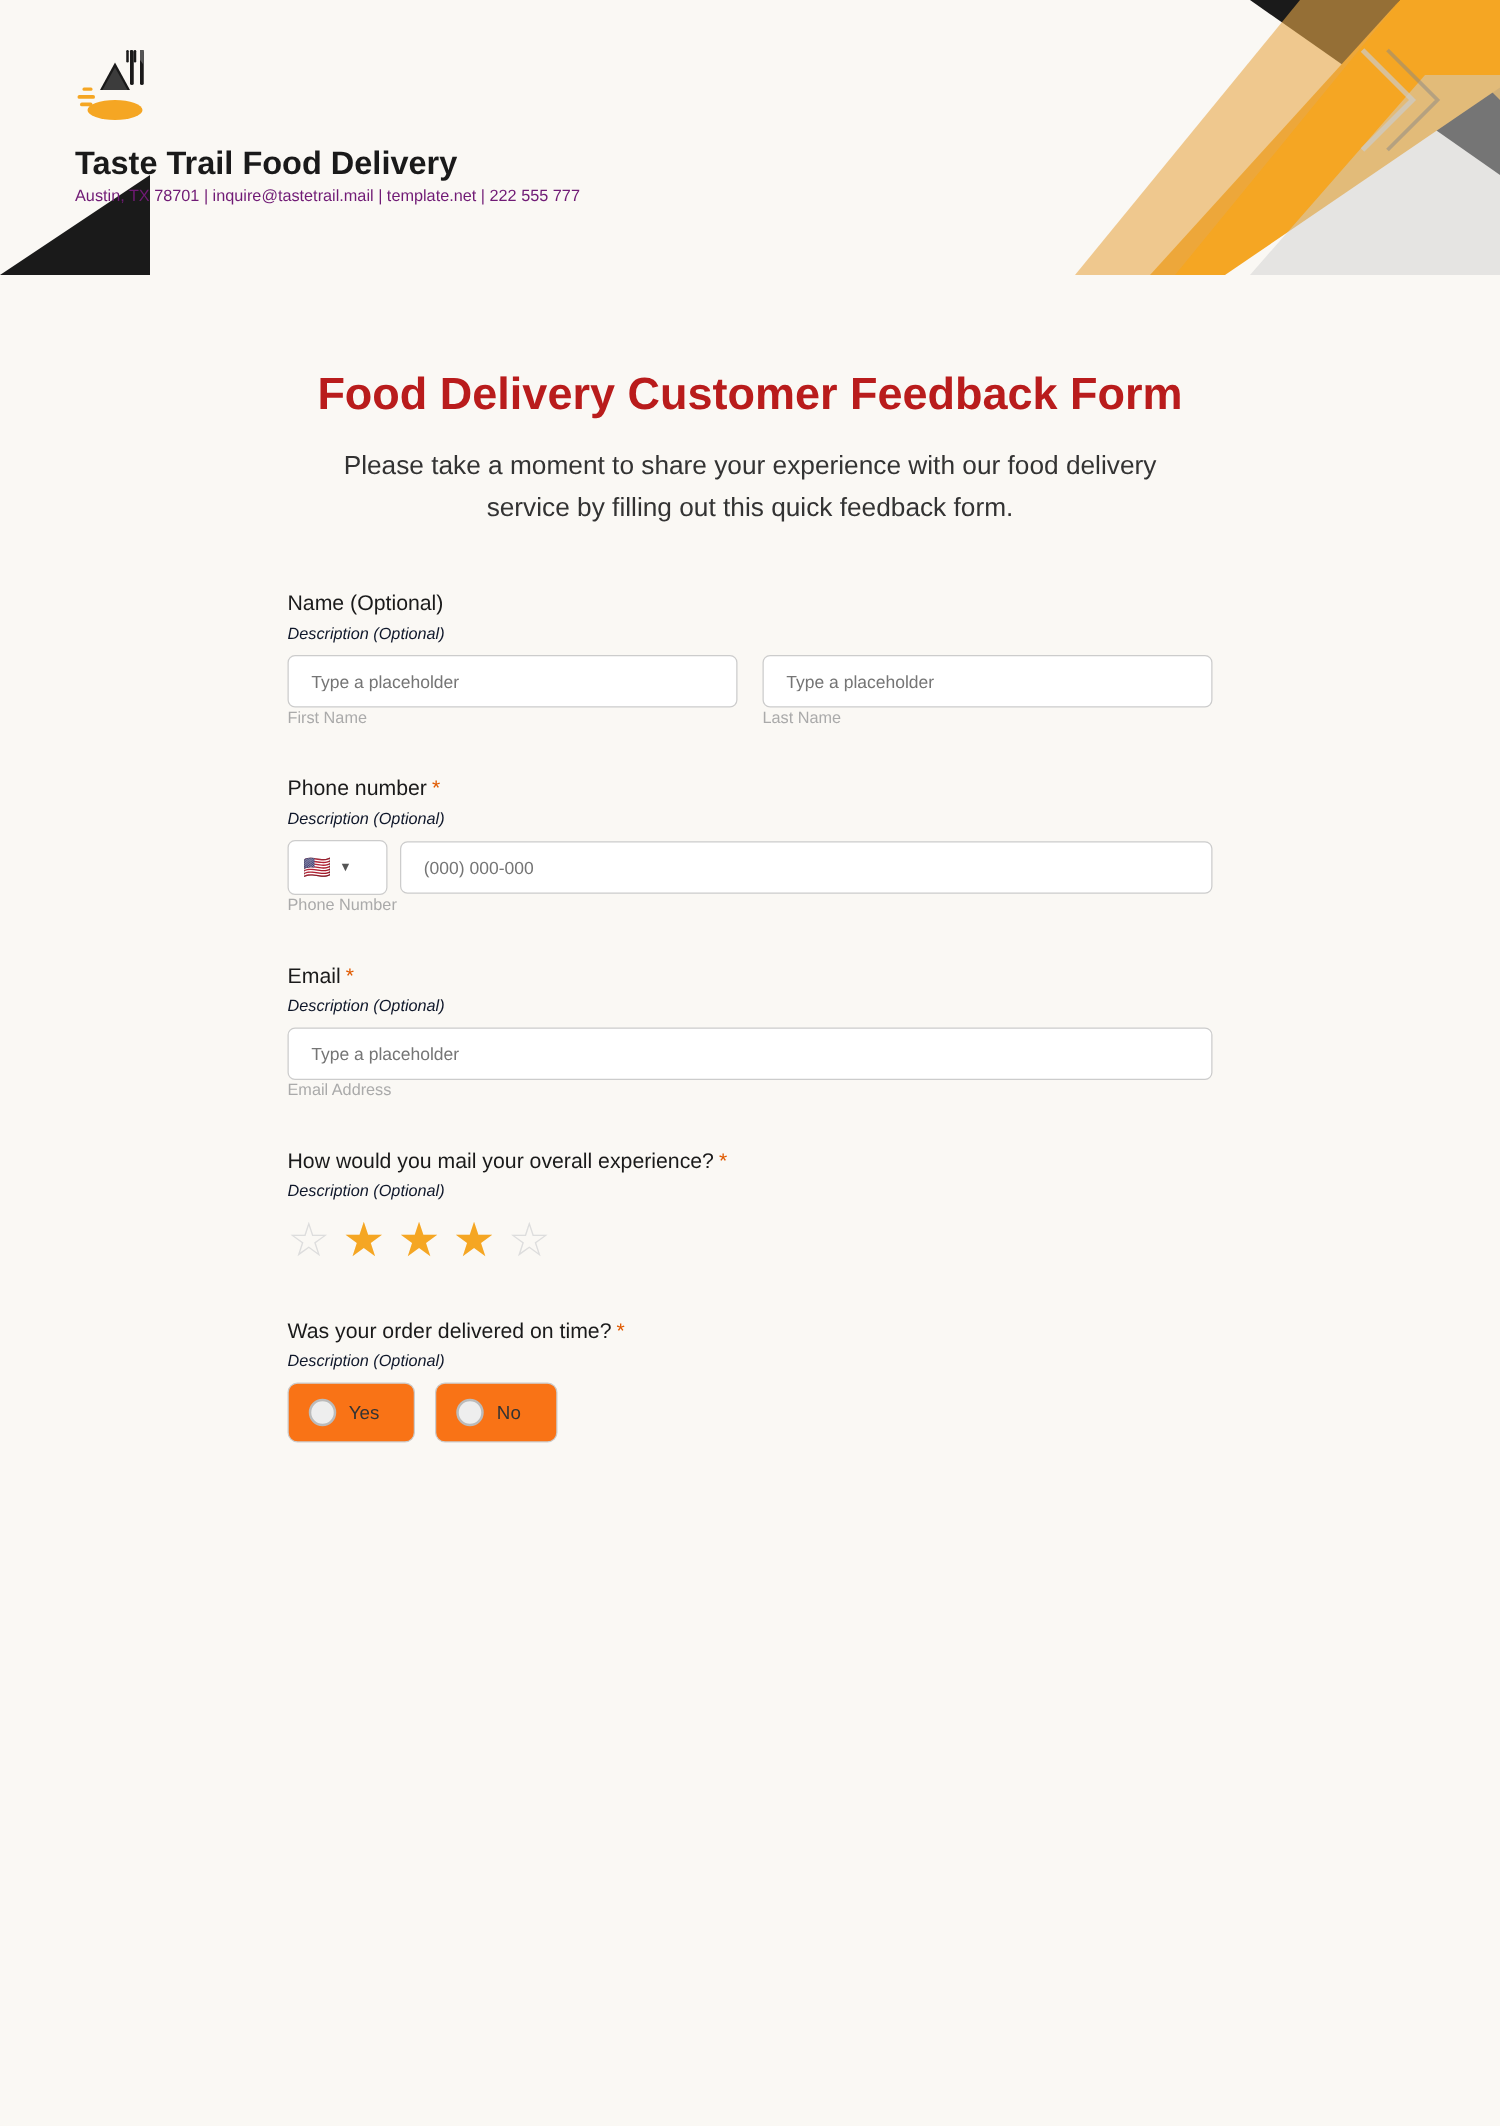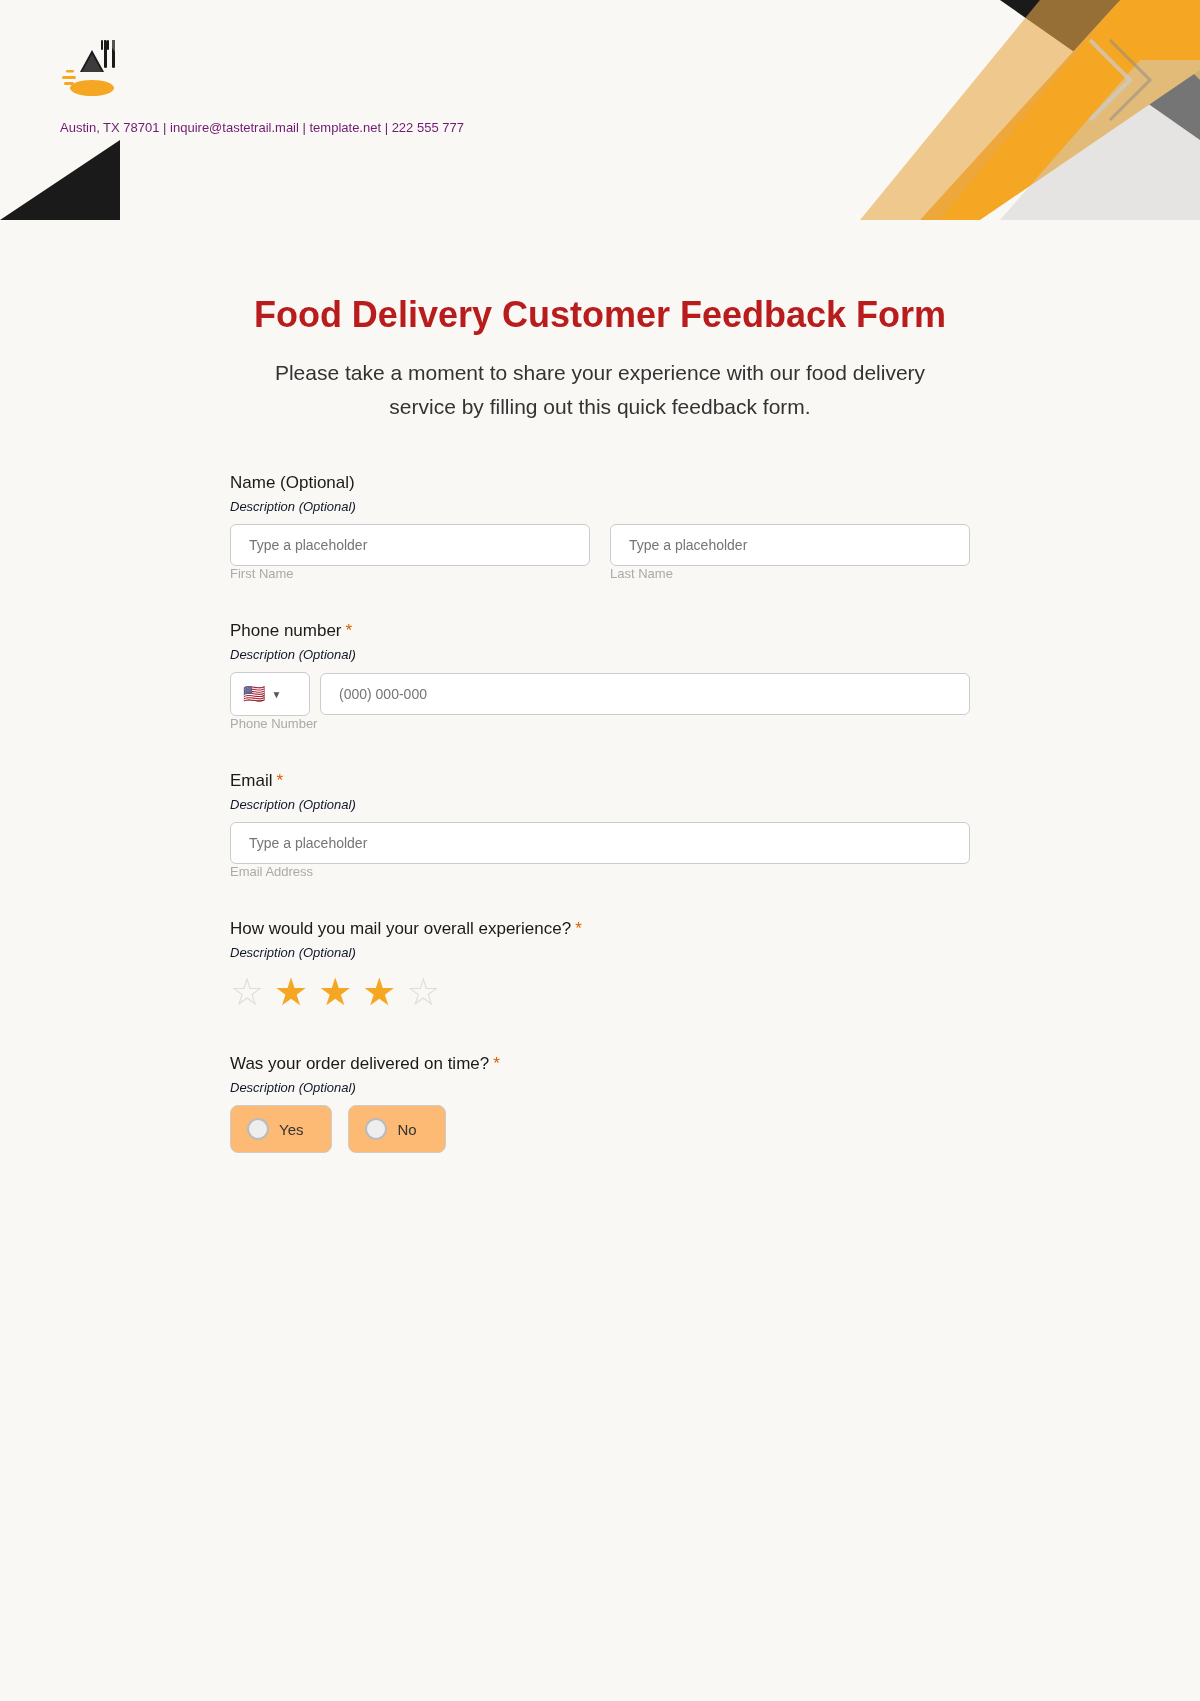--- a/index.html
+++ b/index.html
@@ -188,21 +188,21 @@
       margin-top: 4px;
     }
 
     .radio-option {
       display: flex;
       align-items: center;
       gap: 10px;
       border: 1.5px solid #ccc;
       border-radius: 8px;
       padding: 12px 28px 12px 16px;
-      background: #fdba74;
+      background: #f97316;
       cursor: pointer;
       font-size: 15px;
       color: #333;
     }
 
     .radio-circle {
       width: 22px;
       height: 22px;
       border-radius: 50%;
       border: 2px solid #bbb;
@@ -257,20 +257,21 @@
       <rect x="47" y="10" width="2" height="10" rx="1" fill="#1a1a1a"></rect>
       <rect x="41" y="10" width="2" height="10" rx="1" fill="#1a1a1a"></rect>
 
       <rect x="52" y="10" width="3" height="28" rx="1.5" fill="#1a1a1a"></rect>
       <polygon points="52,10 55,10 55,22 52,18" fill="#555"></polygon>
 
       <polygon points="20,42 32,20 44,42" fill="#1a1a1a"></polygon>
       <polygon points="22,42 32,24 42,42" fill="#fff" opacity="0.15"></polygon>
     </svg>
 
+    <div class="brand-name">Taste Trail Food Delivery</div>
     <div class="brand-contact">Austin, TX 78701 | inquire@tastetrail.mail | template.net | 222 555 777</div>
   </div>
 </div>
 
 <div class="form-container">
 
   <h1 class="form-title">Food Delivery Customer Feedback Form</h1>
   <p class="form-description">Please take a moment to share your experience with our food delivery service by filling out this quick feedback form.</p>
 
   <div class="field-group">

